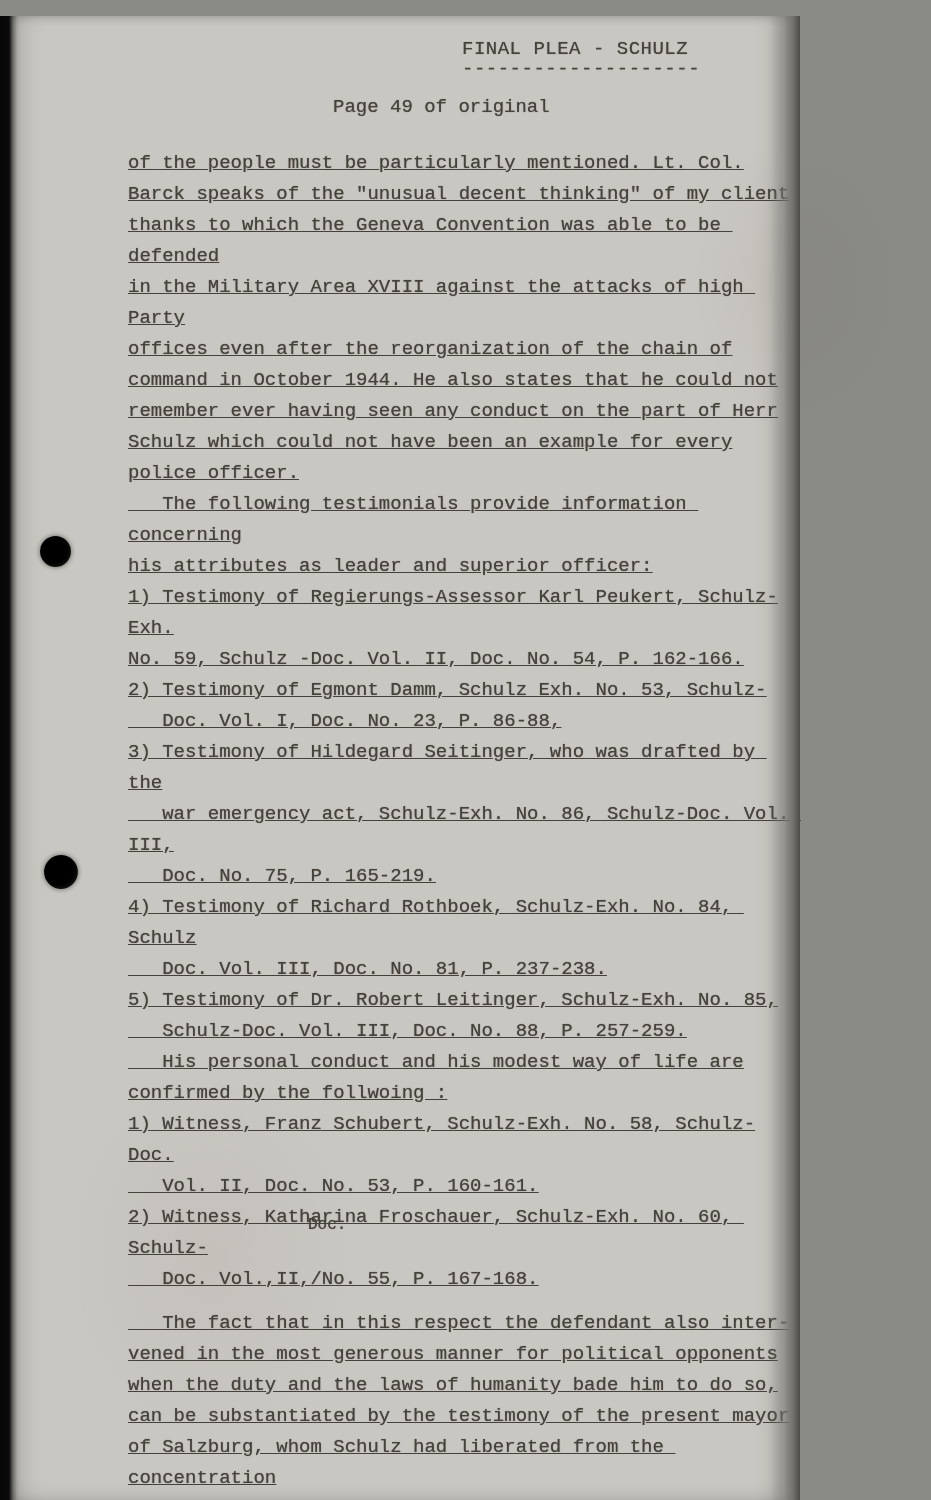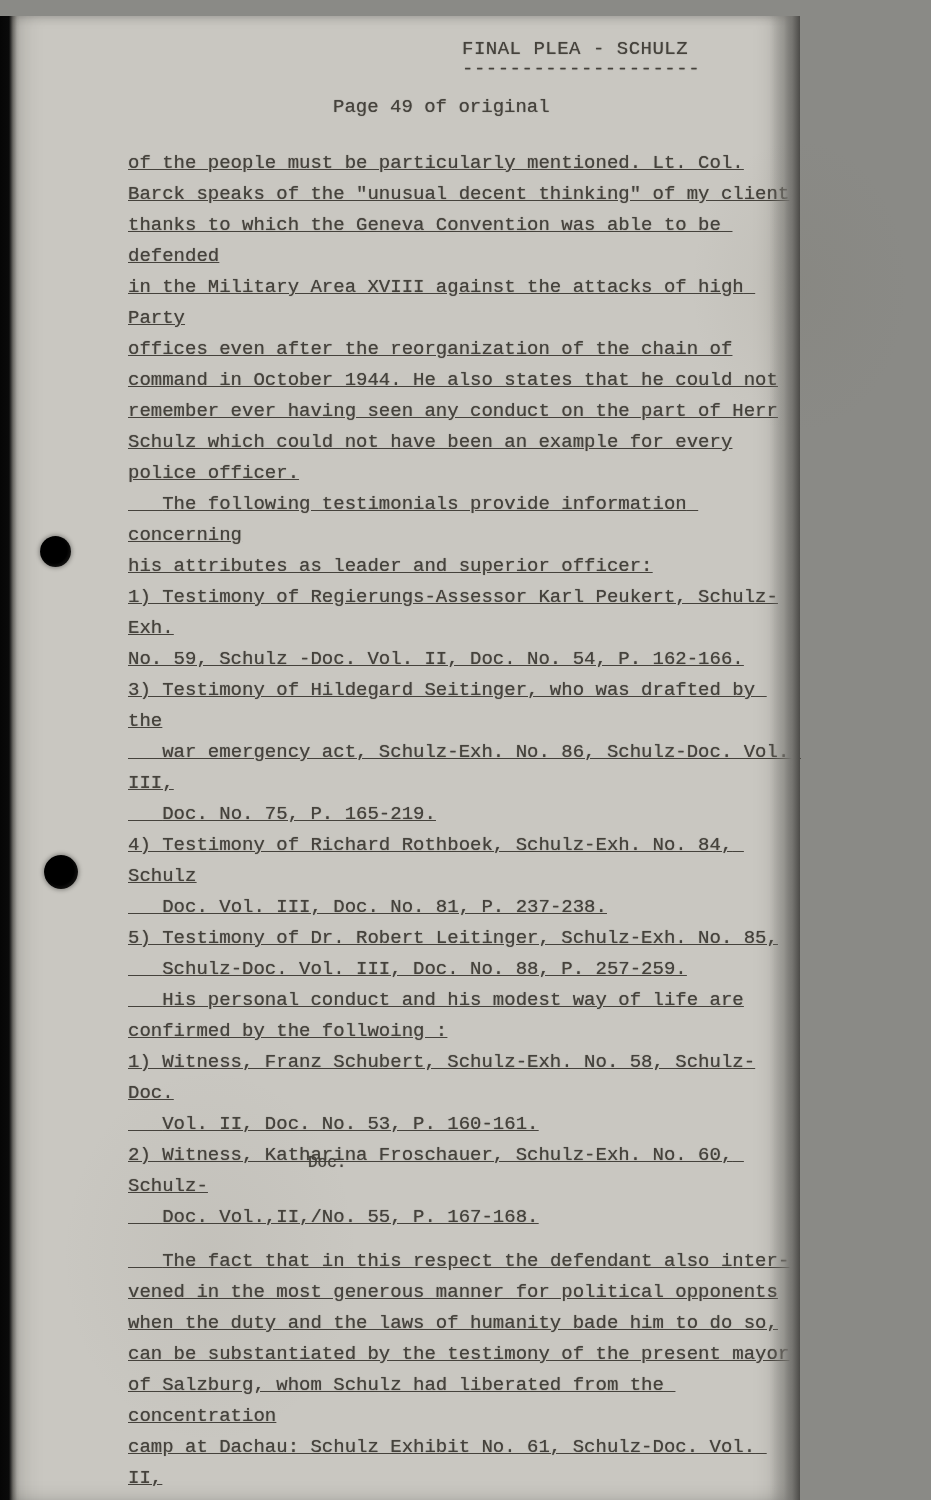--- a/index.html
+++ b/index.html
@@ -128,20 +128,22 @@
 offices even after the reorganization of the chain of
 command in October 1944. He also states that he could not
 remember ever having seen any conduct on the part of Herr
 Schulz which could not have been an example for every
 police officer.</p>
       <p>   The following testimonials provide information concerning
 his attributes as leader and superior officer:</p>
 
       <p>1) Testimony of Regierungs-Assessor Karl Peukert, Schulz-Exh.
 No. 59, Schulz -Doc. Vol. II, Doc. No. 54, P. 162-166.</p>
+      <p>2) Testimony of Egmont Damm, Schulz Exh. No. 53, Schulz-
+   Doc. Vol. I, Doc. No. 23, P. 86-88,</p>
       <p>3) Testimony of Hildegard Seitinger, who was drafted by the
    war emergency act, Schulz-Exh. No. 86, Schulz-Doc. Vol. III,
    Doc. No. 75, P. 165-219.</p>
       <p>4) Testimony of Richard Rothboek, Schulz-Exh. No. 84, Schulz
    Doc. Vol. III, Doc. No. 81, P. 237-238.</p>
       <p>5) Testimony of Dr. Robert Leitinger, Schulz-Exh. No. 85,
    Schulz-Doc. Vol. III, Doc. No. 88, P. 257-259.</p>
 
       <p>   His personal conduct and his modest way of life are
 confirmed by the follwoing :</p>

